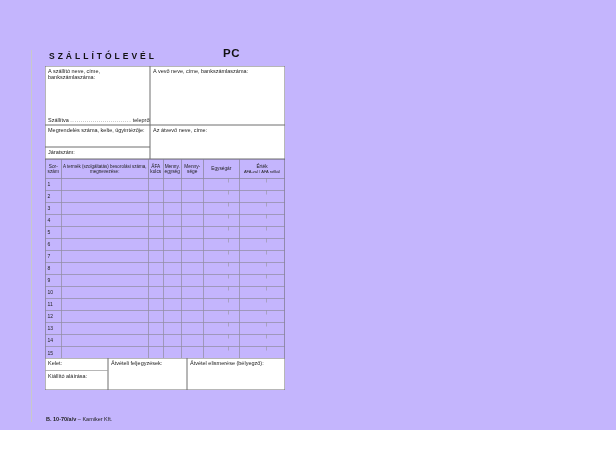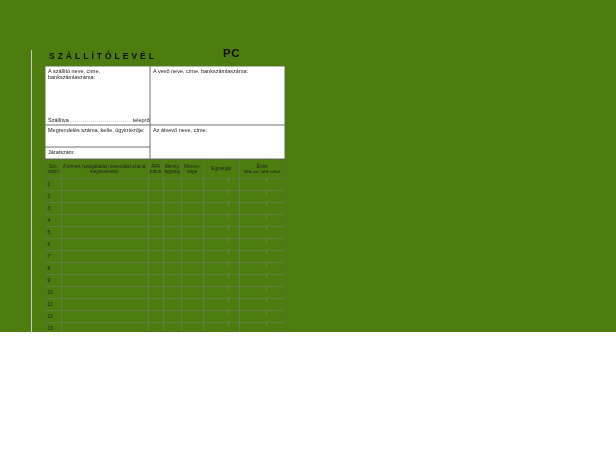--- a/index.html
+++ b/index.html
@@ -1,18 +1,18 @@
 <!DOCTYPE html>
 <html><head>
 <meta charset="utf-8">
 <style>
   * { margin:0; padding:0; box-sizing:border-box; }
   html,body { background:#ffffff; }
   .canvas {
-    position:relative; width:616px; height:332px; background:#4d7c0f;
+    position:relative; width:616px; height:430px; background:#c4b5fd;
     overflow:hidden; font-family:"Liberation Sans", sans-serif; color:#1c1c1c;
   }
   .margin-line { position:absolute; left:31px; top:50px; width:1px; height:372px; background:#c9c9c9; }
 
   
   .form { position:absolute; left:45px; top:46px; width:482px; transform:scale(0.5); transform-origin:0 0; }
 
   .title-row { position:relative; height:40px; }
   .title { position:absolute; left:8px; top:10px; font-weight:bold; font-size:17px; letter-spacing:6px; color:#111; }
   .code  { position:absolute; left:356px; top:0px; font-weight:bold; font-size:23px; letter-spacing:1px; color:#111; }

